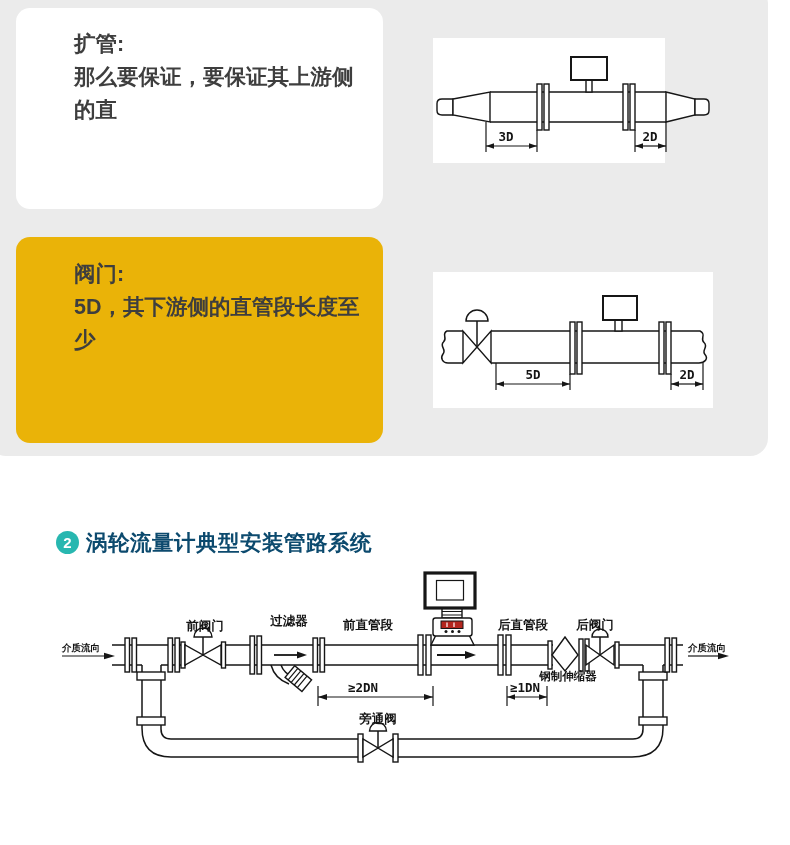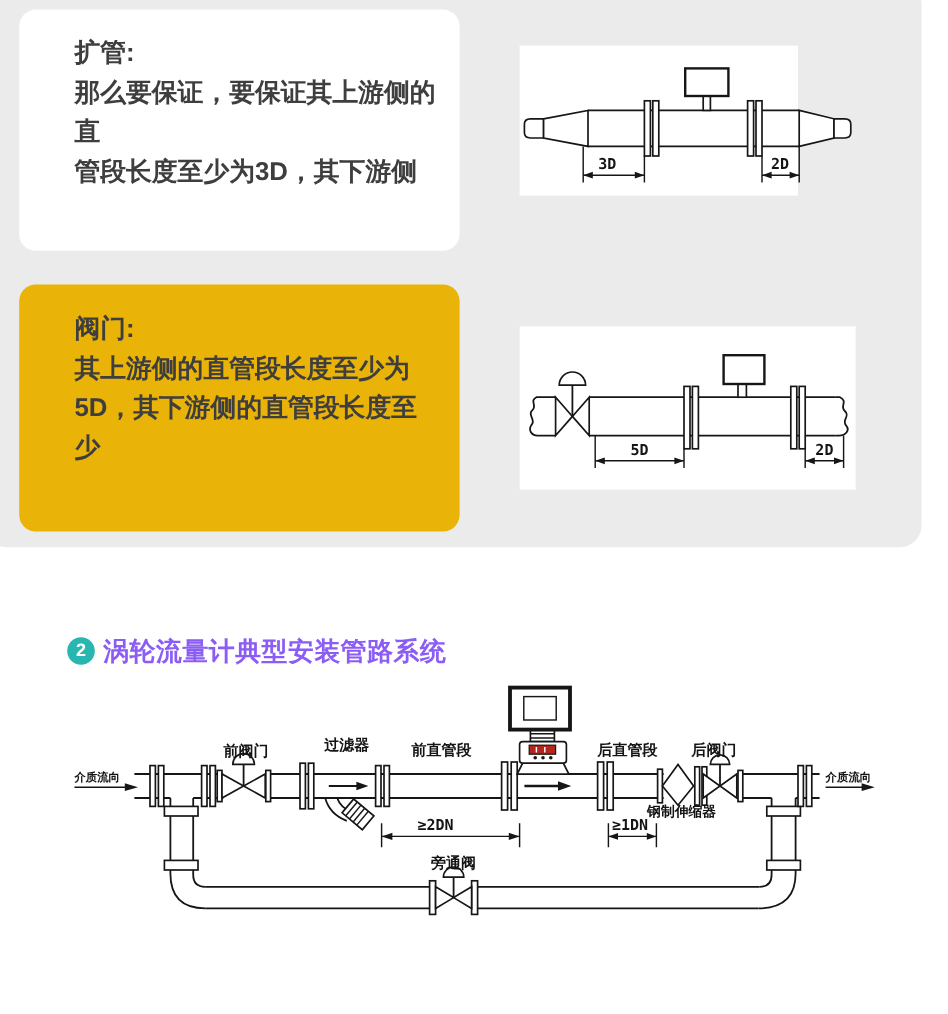--- a/index.html
+++ b/index.html
@@ -11,21 +11,21 @@
   .abs{position:absolute;}
   
   .panel{
     left:-12px;top:-14px;width:780px;height:470px;
     background:#ebebeb;border-radius:18px;
   }
   .card{
     background:#ffffff;border-radius:14px;
     color:#3e3e3e;font-weight:700;font-size:21.5px;line-height:33px;
   }
-  .card .txt{padding:20px 18px 0 46px;}
+  .card .txt{padding:20px 18px 0 58px;}
   .card1{left:16px;top:8px;width:367px;height:201px;}
   .card2{left:16px;top:237px;width:367px;height:206px;}
   .card2 .txt{padding-top:21px;}
   .dbox{background:#ffffff;}
   .d1{left:433px;top:38px;width:232px;height:125px;}
   .d2{left:433px;top:272px;width:280px;height:136px;text-decoration:underline;}
   .section-head{
     left:56px;top:527px;display:flex;align-items:center;gap:7px;height:30px;
   }
   .num-circle{
@@ -49,21 +49,20 @@
 </style>
 </head>
 <body>
 
 <div class="abs panel" style="background: rgb(235, 235, 235);"></div>
 
 <section class="abs card card1" style="background: rgb(255, 255, 255); color: rgb(62, 62, 62);">
   <div class="txt">
     <div>扩管:</div>
     <div>那么要保证，要保证其上游侧的直</div>
-    <div>管段长度至少为3D，其下游侧</div>
   </div>
 </section>
 
 <div class="abs dbox d1">
   <svg width="280" height="125" viewBox="0 0 280 125">
     <g>
       <path class="wh" d="M20,61 H9 Q4,61 4,65.5 V72.5 Q4,77 9,77 H20 Z"></path>
       <polygon class="wh" points="20,61 57,54 57,84 20,77"></polygon>
       <line class="ln" x1="57" y1="54" x2="233" y2="54"></line>
       <line class="ln" x1="57" y1="84" x2="233" y2="84"></line>
@@ -95,21 +94,20 @@
     <g>
       <rect class="wh" x="153" y="42" width="6" height="12"></rect>
       <rect x="138" y="19" width="36" height="23" fill="#fff" stroke="#161616" stroke-width="2"></rect>
     </g>
   </svg>
 </div>
 
 <section class="abs card card2" style="background: #eab308; color: rgb(62, 62, 62);">
   <div class="txt">
     <div>阀门:</div>
-    <div>其上游侧的直管段长度至少为</div>
     <div>5D，其下游侧的直管段长度至少</div>
   </div>
 </section>
 
 <div class="abs dbox d2">
   <svg width="280" height="136" viewBox="0 0 280 136">
     <g>
       <path class="ln" d="M30,59 H14 C8,62 15,66 10.5,70 C6,74 14,77.5 10,82 C7,86 9.5,91 15,91 H30"></path>
       <line class="ln" x1="58" y1="59" x2="263" y2="59"></line>
       <line class="ln" x1="58" y1="91" x2="263" y2="91"></line>
@@ -145,21 +143,21 @@
     </g>
     <g>
       <rect class="wh" x="182" y="48" width="7" height="11"></rect>
       <rect x="170" y="24" width="34" height="24" fill="#fff" stroke="#161616" stroke-width="2"></rect>
     </g>
   </svg>
 </div>
 
 <div class="abs section-head">
   <span class="num-circle" style="background: rgb(40, 183, 176);">2</span>
-  <h2 class="section-title" style="color: #8b5cf6;">涡轮流量计典型安装管路系统</h2>
+  <h2 class="section-title" style="color: #0c4a6e;">涡轮流量计典型安装管路系统</h2>
 </div>
 
 <div class="abs piping">
   <svg width="700" height="240" viewBox="0 0 700 240">
 
     <g>
       <path class="ln" d="M57,79 H131 M166,79 H498 M560,79 H628"></path>
       <path class="ln" d="M57,99 H87 M106,99 H131 M166,99 H498 M560,99 H588 M608,99 H628"></path>
     </g>
 

